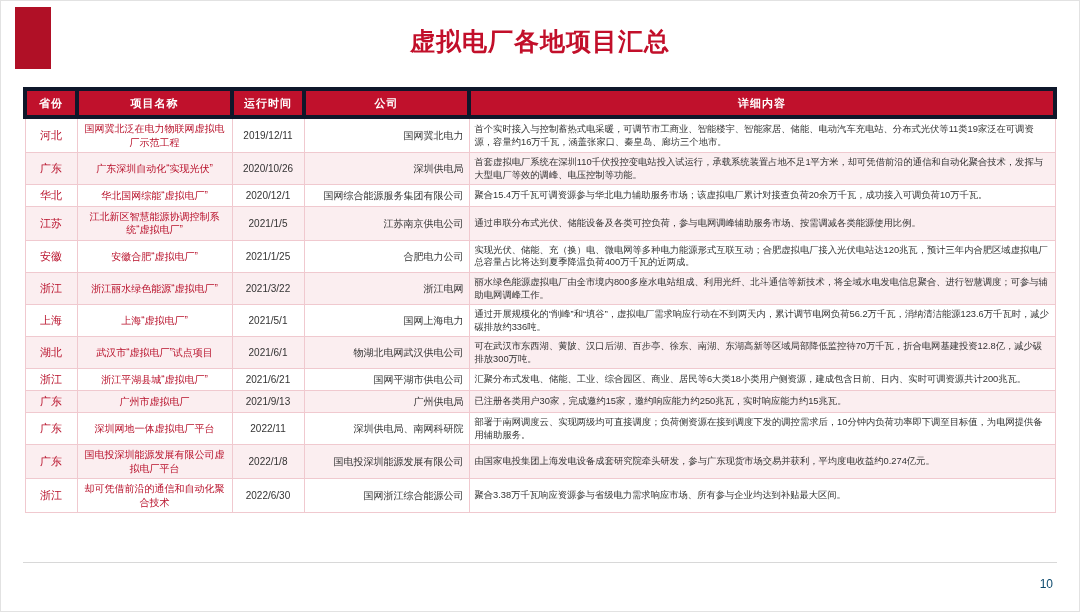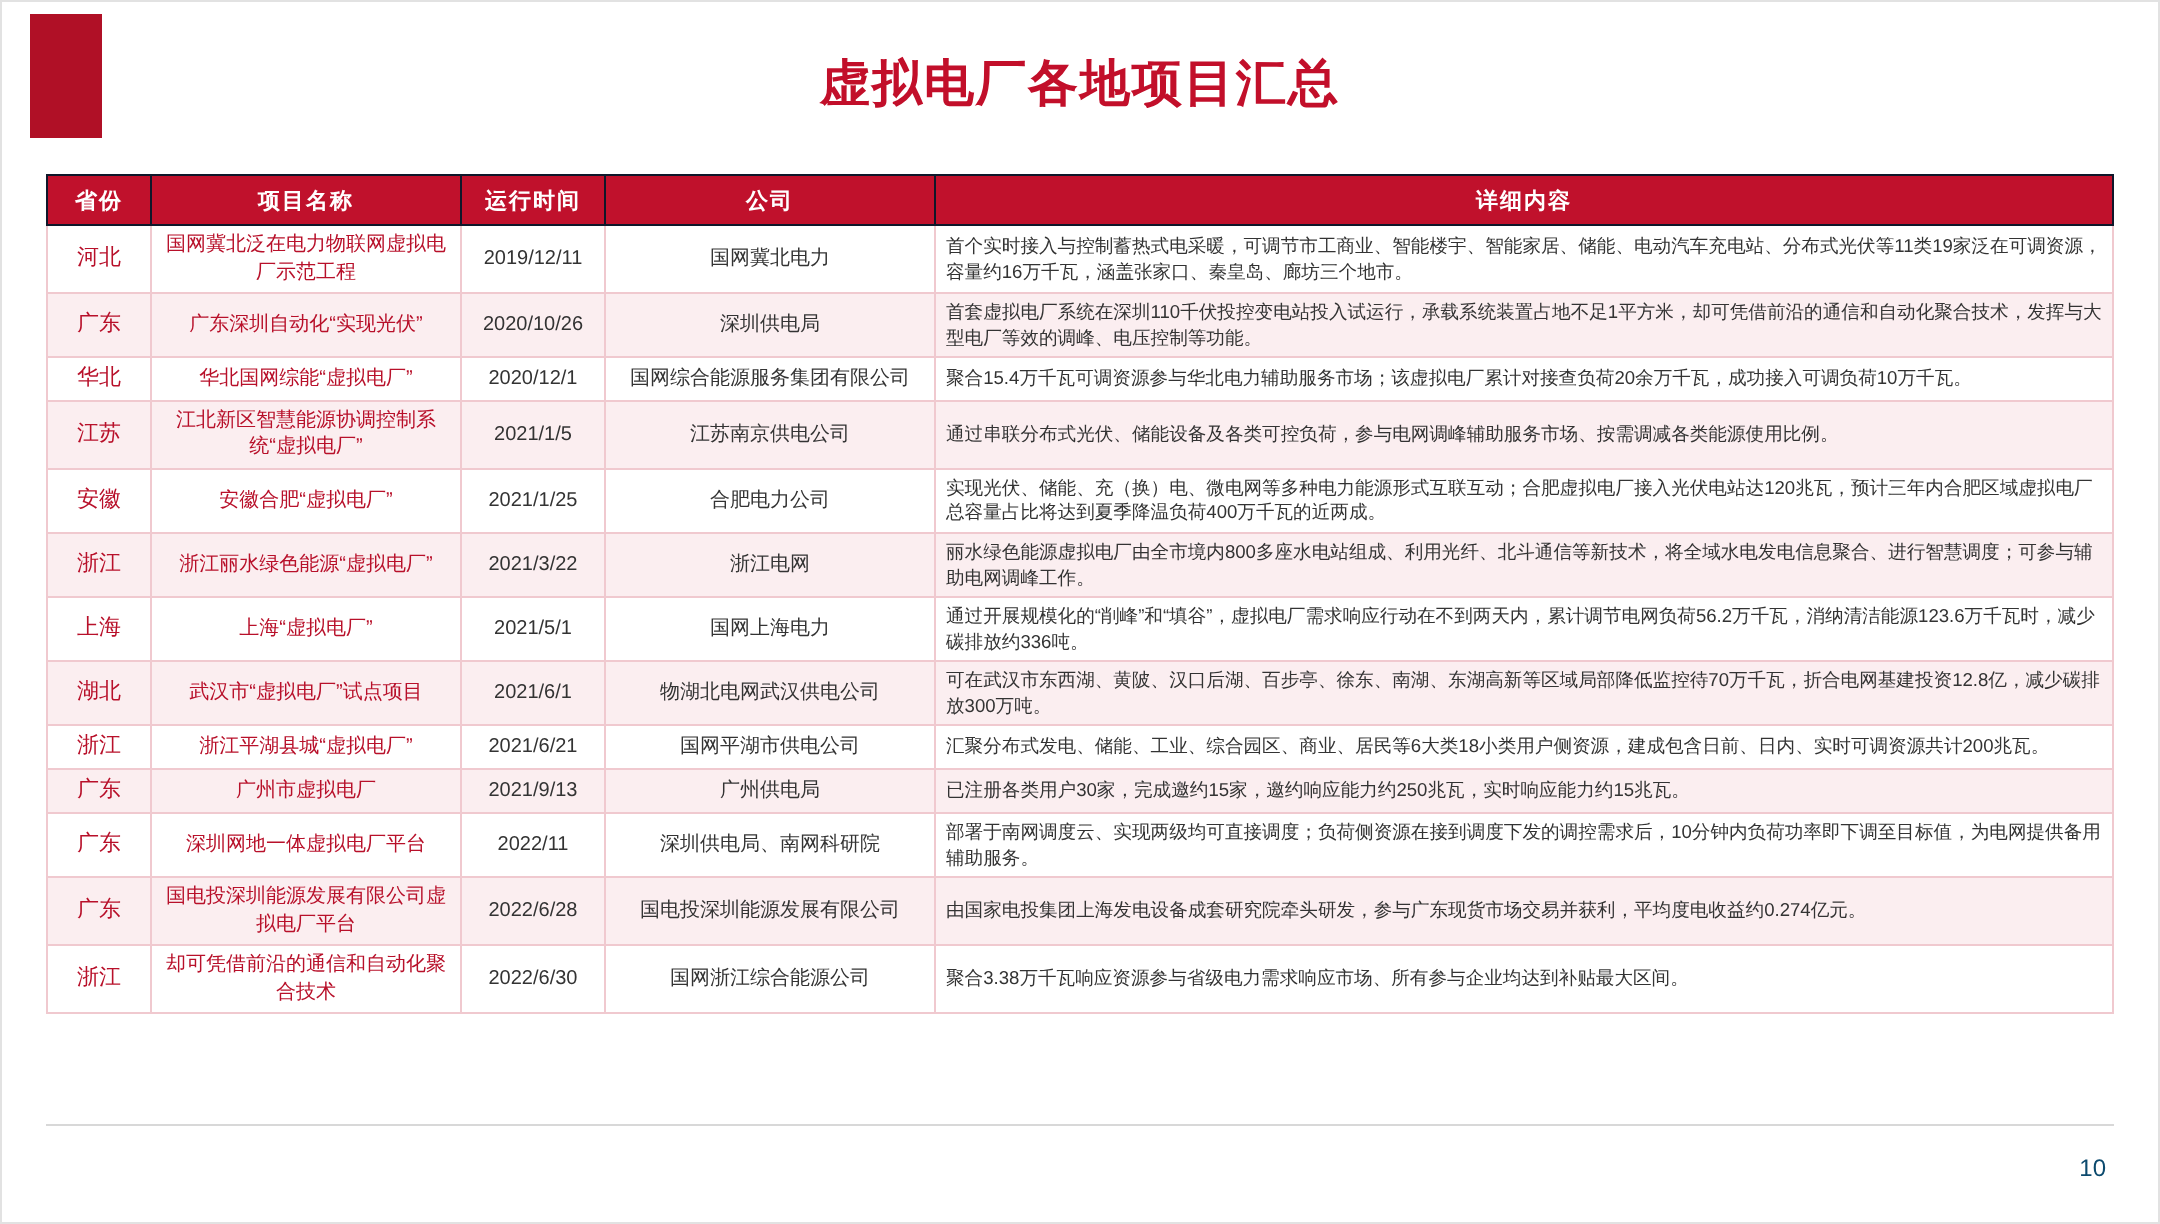--- a/index.html
+++ b/index.html
@@ -52,21 +52,21 @@
     table-layout: fixed;
     font-size: 9.5px;
     color: #333;
   }
   table.vpp th {
     background: #c0112c;
     color: #ffffff;
     font-size: 11px;
     font-weight: bold;
     height: 22px;
-    border: 1px solid #0f172a;
+    border: 4px solid #0f172a;
     text-align: center;
     vertical-align: middle;
     letter-spacing: 1px;
   }
   table.vpp td {
     border: 1px solid #f0c9cf;
     padding: 3px 5px;
     vertical-align: middle;
     line-height: 1.35;
   }
@@ -87,21 +87,21 @@
     color: #b8102a;
     font-size: 10px;
   }
   td.c-date {
     text-align: center;
     color: #333;
     font-size: 10px;
     white-space: nowrap;
   }
   td.c-comp {
-    text-align: center;
+    text-align: right;
     color: #333;
     font-size: 10px;
   }
   td.c-detail {
     text-align: left;
     color: #333;
     font-size: 9.3px;
   }
   .source-line {
     position: absolute;
@@ -228,21 +228,21 @@
         <tr class="odd">
           <td class="c-prov">广东</td>
           <td class="c-name">深圳网地一体虚拟电厂平台</td>
           <td class="c-date">2022/11</td>
           <td class="c-comp">深圳供电局、南网科研院</td>
           <td class="c-detail">部署于南网调度云、实现两级均可直接调度；负荷侧资源在接到调度下发的调控需求后，10分钟内负荷功率即下调至目标值，为电网提供备用辅助服务。</td>
         </tr>
         <tr class="even">
           <td class="c-prov">广东</td>
           <td class="c-name">国电投深圳能源发展有限公司虚拟电厂平台</td>
-          <td class="c-date">2022/6/28</td>
+          <td class="c-date">2022/1/8</td>
           <td class="c-comp">国电投深圳能源发展有限公司</td>
           <td class="c-detail">由国家电投集团上海发电设备成套研究院牵头研发，参与广东现货市场交易并获利，平均度电收益约0.274亿元。</td>
         </tr>
         <tr class="odd">
           <td class="c-prov">浙江</td>
           <td class="c-name">却可凭借前沿的通信和自动化聚合技术</td>
           <td class="c-date">2022/6/30</td>
           <td class="c-comp">国网浙江综合能源公司</td>
           <td class="c-detail">聚合3.38万千瓦响应资源参与省级电力需求响应市场、所有参与企业均达到补贴最大区间。</td>
         </tr>

